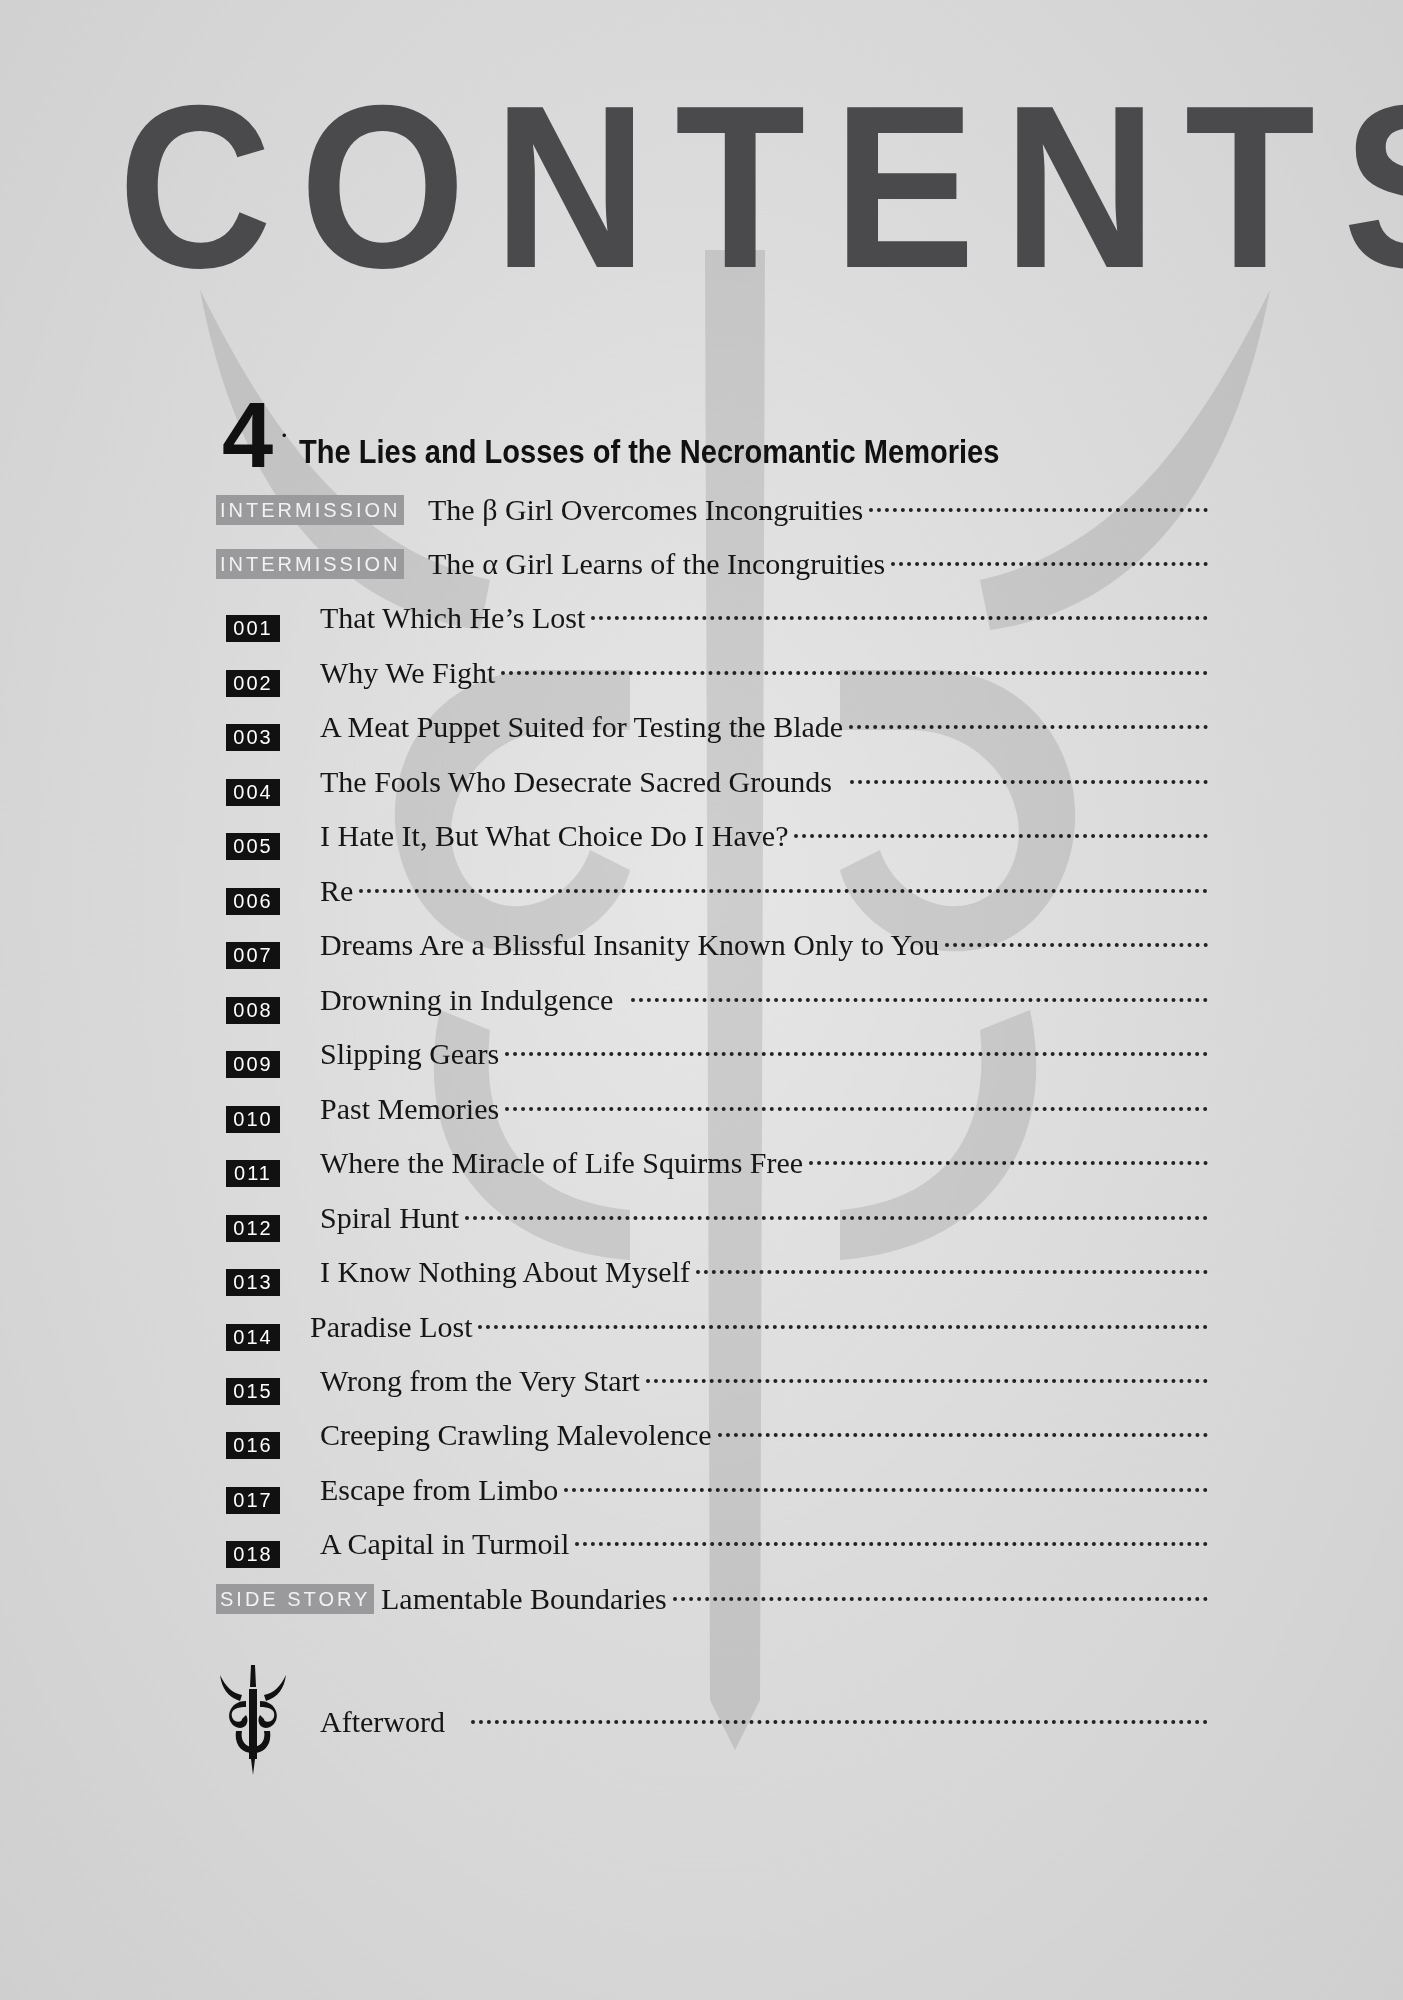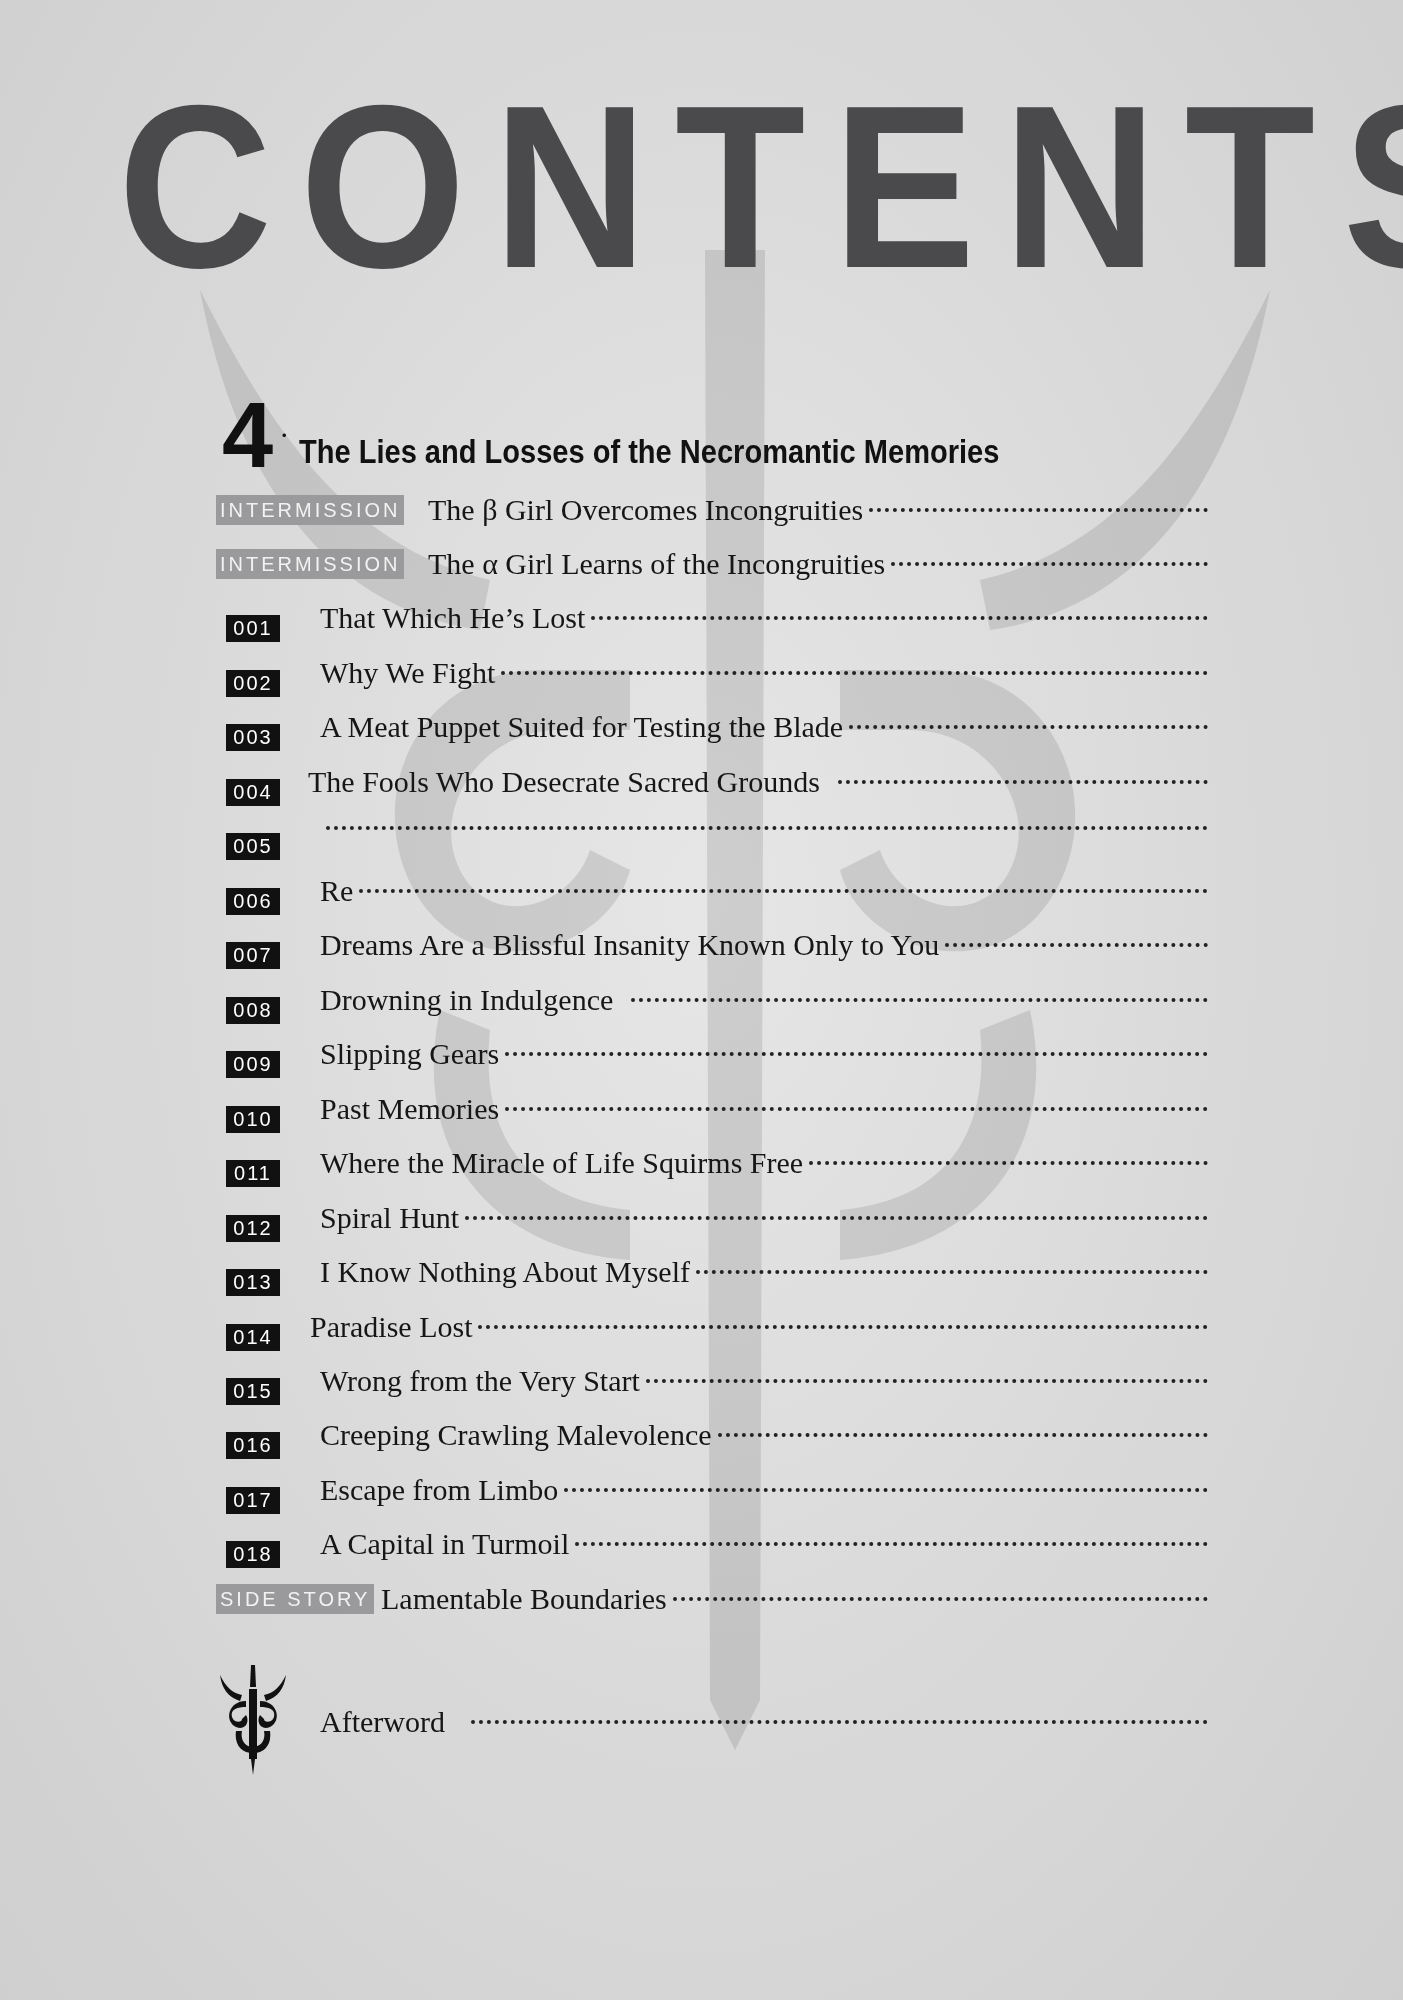--- a/index.html
+++ b/index.html
@@ -95,28 +95,29 @@
     </div>
     <div class="row" style="top: 217px;">
       <span class="badge-num">003</span>
       <div class="entry" style="left: 104px;">
         <span class="label">A Meat Puppet Suited for Testing the Blade</span>
         <span class="leader"></span>
       </div>
     </div>
     <div class="row" style="top: 272px;">
       <span class="badge-num">004</span>
-      <div class="entry" style="left: 92px; gap: 12px;">
+      <div class="entry" style="left: 104px; gap: 12px;">
         <span class="label">The Fools Who Desecrate Sacred Grounds</span>
         <span class="leader"></span>
       </div>
     </div>
     <div class="row" style="top: 326px;">
       <span class="badge-num">005</span>
       <div class="entry" style="left: 104px;">
+        <span class="label">I Hate It, But What Choice Do I Have?</span>
         <span class="leader"></span>
       </div>
     </div>
     <div class="row" style="top: 381px;">
       <span class="badge-num">006</span>
       <div class="entry" style="left: 104px;">
         <span class="label">Re</span>
         <span class="leader"></span>
       </div>
     </div>

